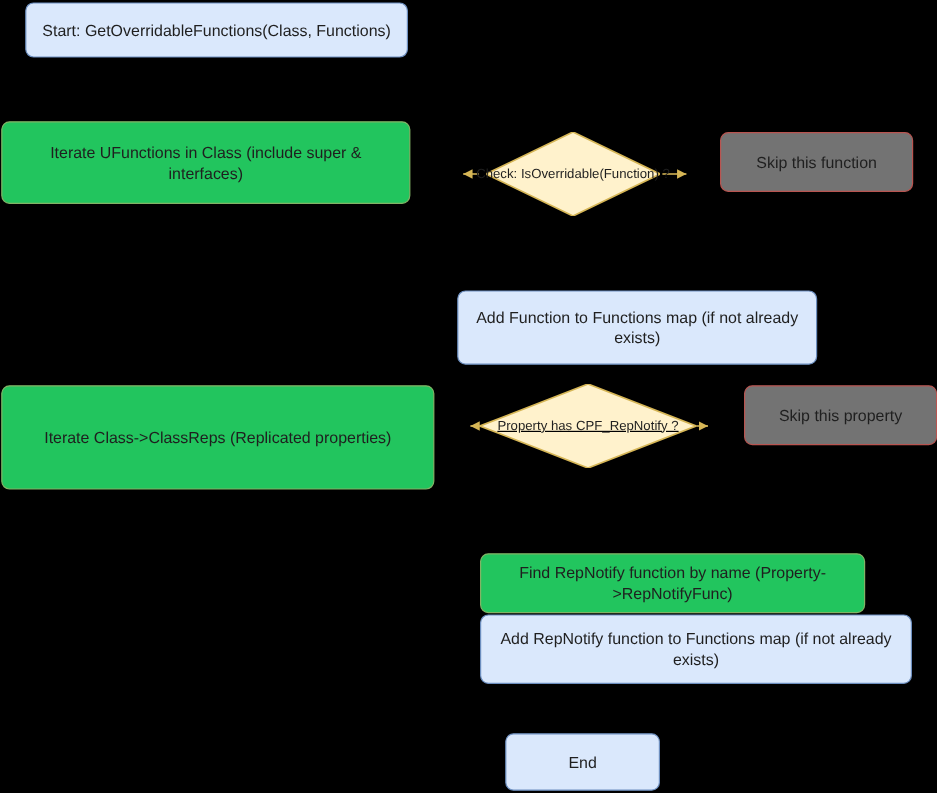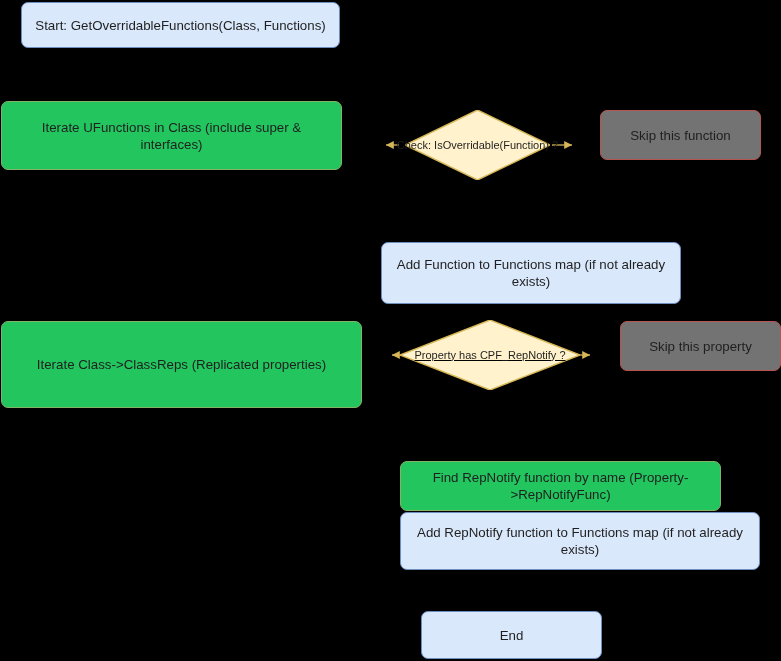--- a/index.html
+++ b/index.html
@@ -136,17 +136,17 @@
   </div>
 
   <div class="node node-green" style="left:400px; top:434px; width:321px; height:50px;margin-top:27px;">
     <span>Find RepNotify function by name (Property-&gt;RepNotifyFunc)</span>
   </div>
 
   <div class="node node-blue" style="left:400px; top:512px; width:360px; height:58px;justify-content:center;">
     <span>Add RepNotify function to Functions map (if not already exists)</span>
   </div>
 
-  <div class="node node-blue" style="left:421px; top:611px; width:181px; height:48px;">
+  <div class="node node-blue" style="left:421px; top:611px; width:129px; height:48px;">
     <span>End</span>
   </div>
 
 </div>
 
 </body></html>

